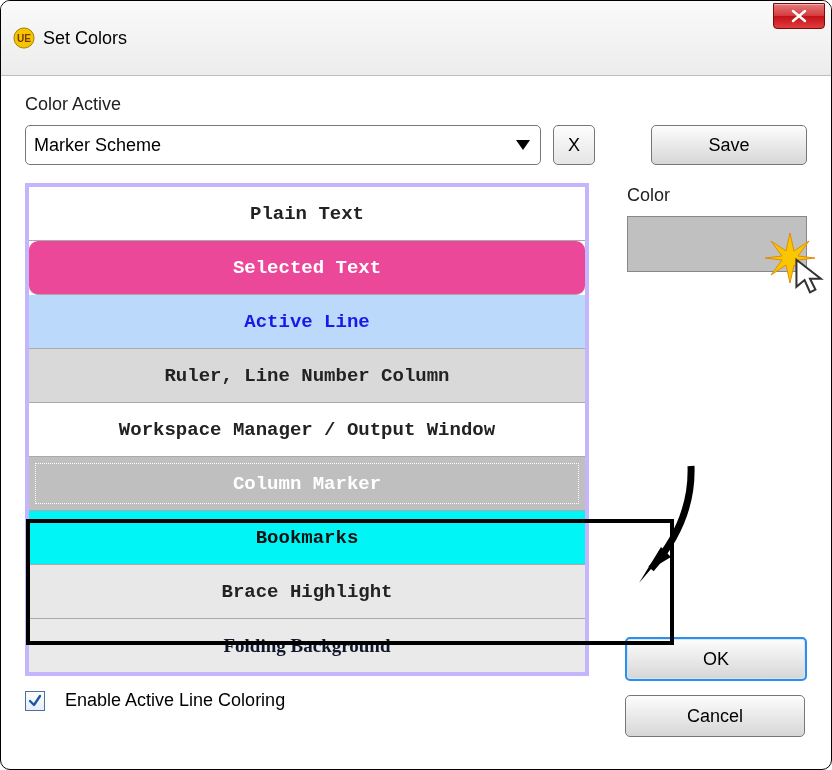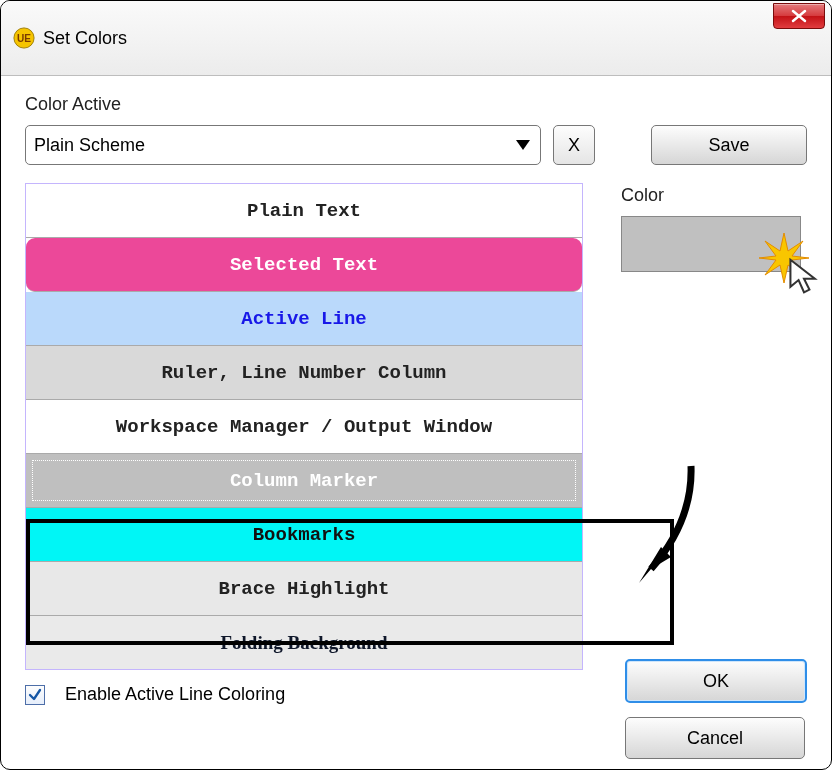--- a/index.html
+++ b/index.html
@@ -108,21 +108,21 @@
   font-size: 18px;
 }
 .main-row {
   display: flex;
   margin-top: 18px;
   gap: 38px;
   position: relative;
 }
 .list-panel {
   width: 556px;
-  border: 1px solid #c4b5fd;
+  border: 4px solid #c4b5fd;
   background: #fff;
 }
 .list-item {
   height: 53px;
   border-bottom: 1px solid #aaa;
   display: flex;
   align-items: center;
   justify-content: center;
   font-family: "Courier New", monospace;
   font-size: 19px;
@@ -212,21 +212,21 @@
   border:1px solid #4d6ea8;
   background:linear-gradient(to bottom,#fdfdfd,#e6eefb);
   display:flex;
   align-items:center;
   justify-content:center;
 }
 .checkbox svg { display:block; }
 .bottom-buttons {
   position:absolute;
   right:24px;
-  bottom:10px;
+  bottom:32px;
   display:flex;
   flex-direction:column;
   gap:14px;
 }
 .dlg-btn {
   width:178px;
   height:40px;
   border-radius:5px;
   display:flex;
   align-items:center;
@@ -261,21 +261,21 @@
       </svg>
     </div>
   </div>
 
   <div class="content">
 
     <div class="section-label">Color Active</div>
 
     <div class="top-row">
       <div class="scheme-select">
-        <span>Plain Scheme</span>
+        <span>Marker Scheme</span>
         <span class="caret"></span>
       </div>
       <div class="small-x-btn">
         <span>X</span>
       </div>
       <div class="save-btn">
         <span>Save</span>
       </div>
     </div>
 

